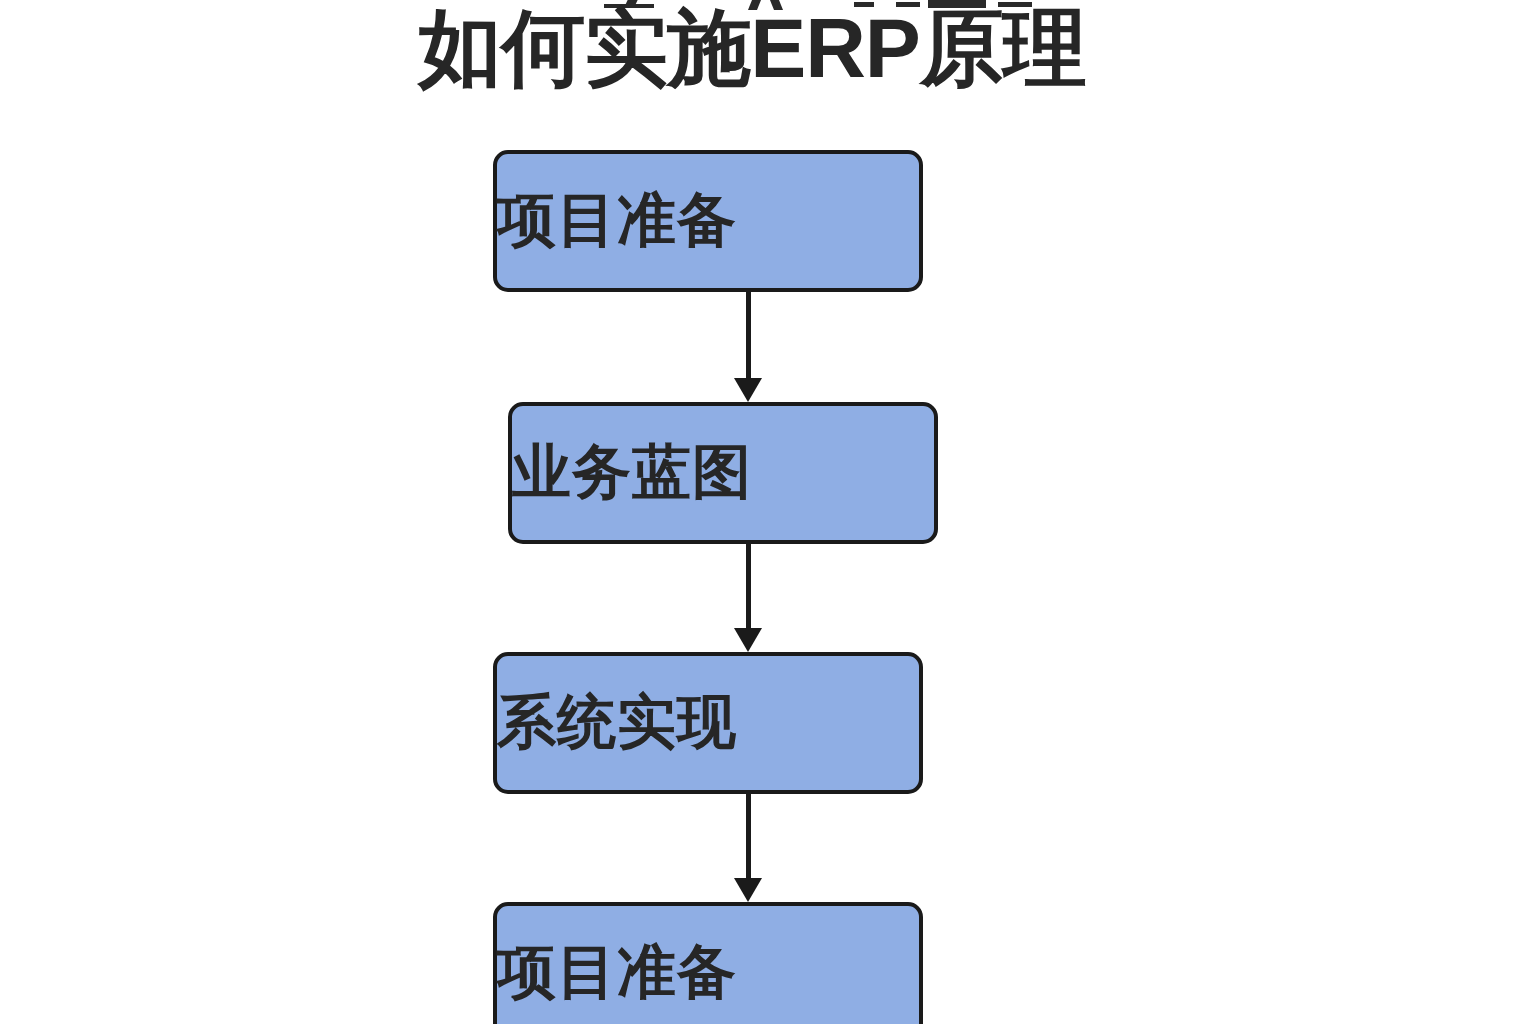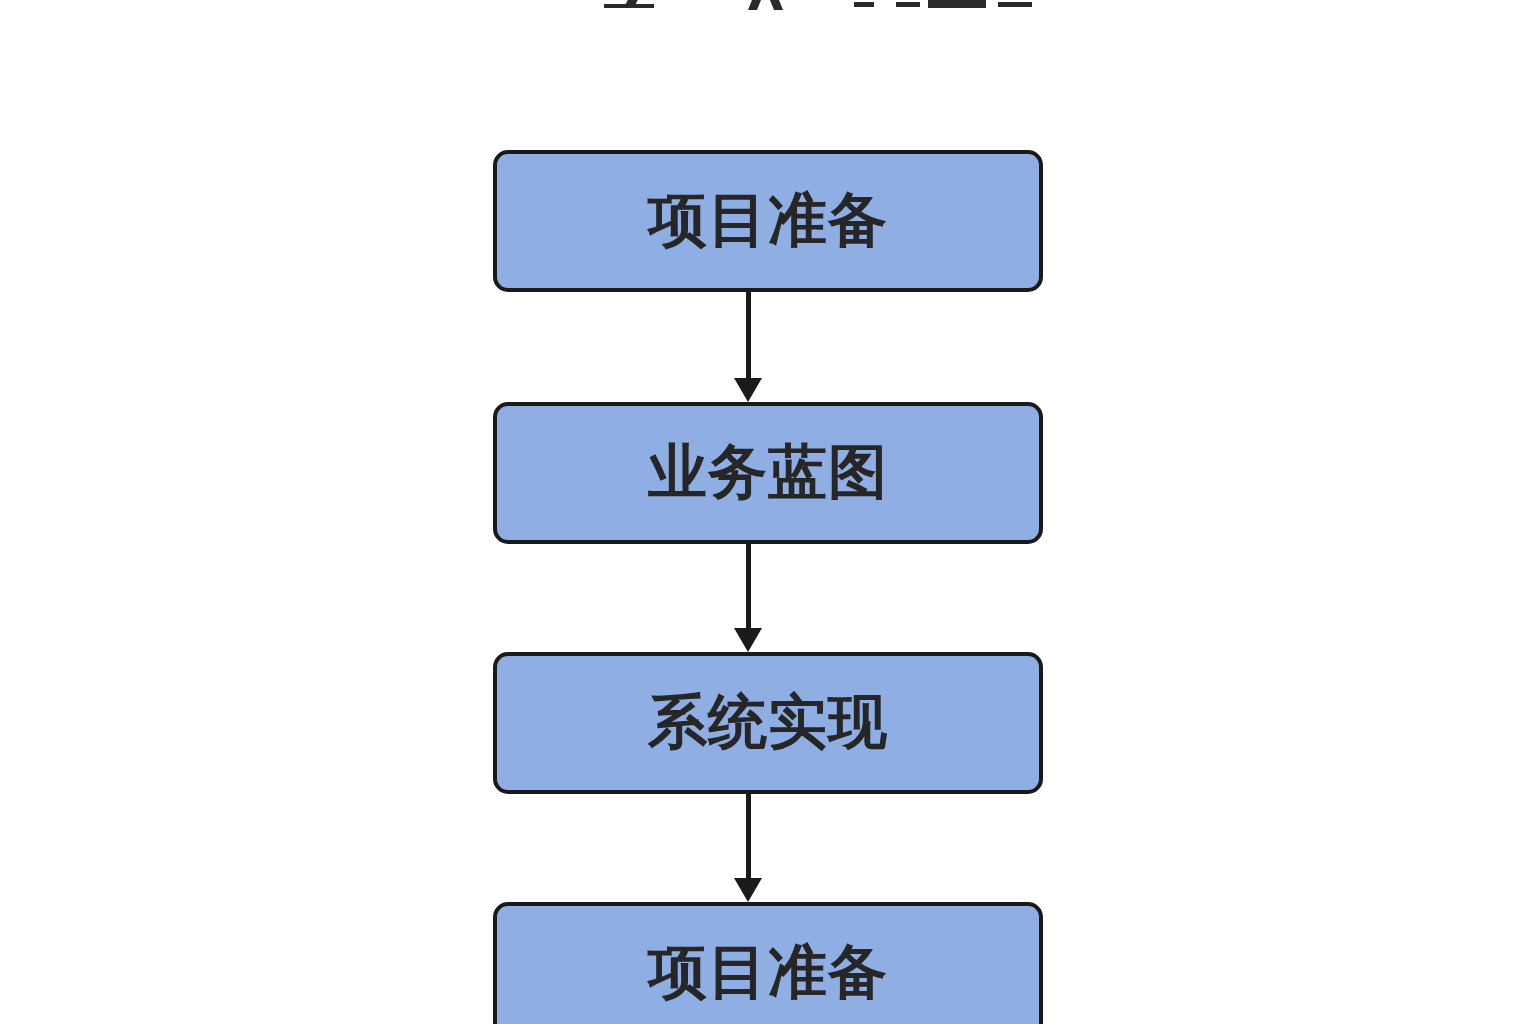--- a/index.html
+++ b/index.html
@@ -31,28 +31,28 @@
     white-space: nowrap;
     font-size: 84px;
     line-height: 1.15;
     font-weight: 700;
     letter-spacing: -1px;
     color: var(--title-text);
   }
   .flow-box {
     position: absolute;
     left: 493px;
-    width: 550px;
+    width: 430px;
     height: 142px;
     background: var(--box-fill);
     border: 4px solid var(--box-border);
     border-radius: 15px;
     display: flex;
     align-items: center;
-    justify-content: center;
+    justify-content: flex-start;
   }
   .flow-label {
     font-size: 59px;
     font-weight: 700;
     color: var(--box-text);
     letter-spacing: 1px;
     white-space: nowrap;
   }
   .arrow {
     position: absolute;
@@ -92,31 +92,32 @@
     <i style="left:604px; top:4px; width:50px; height:4px;"></i>
     <i style="left:626px; top:0; width:10px; height:7px; transform:skewX(-25deg);"></i>
     <i style="left:750px; top:0; width:9px; height:10px; transform:skewX(-22deg);"></i>
     <i style="left:772px; top:0; width:9px; height:10px; transform:skewX(22deg);"></i>
     <i style="left:854px; top:2px; width:20px; height:5px;"></i>
     <i style="left:896px; top:2px; width:24px; height:5px;"></i>
     <i style="left:928px; top:0; width:58px; height:8px;"></i>
     <i style="left:998px; top:2px; width:34px; height:5px;"></i>
   </div>
 
+  <h1 class="title">如何实施ERP原理</h1>
 
   <div class="flow-box" style="top:150px;">
     <span class="flow-label">项目准备</span>
   </div>
 
   <div class="arrow" style="top:292px; height:110px;">
     <span class="arrow-line"></span>
     <span class="arrow-head"></span>
   </div>
 
-  <div class="flow-box" style="top:402px;">
+  <div class="flow-box" style="top:402px;margin-left:15px;">
     <span class="flow-label">业务蓝图</span>
   </div>
 
   <div class="arrow" style="top:544px; height:108px;">
     <span class="arrow-line"></span>
     <span class="arrow-head"></span>
   </div>
 
   <div class="flow-box" style="top:652px;">
     <span class="flow-label">系统实现</span>

